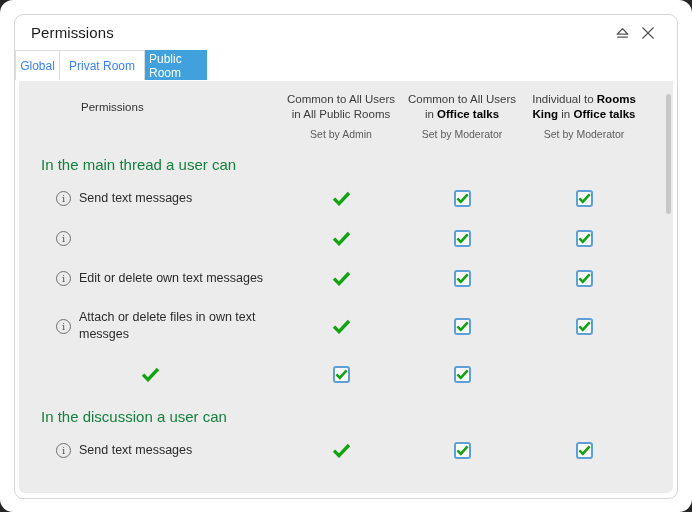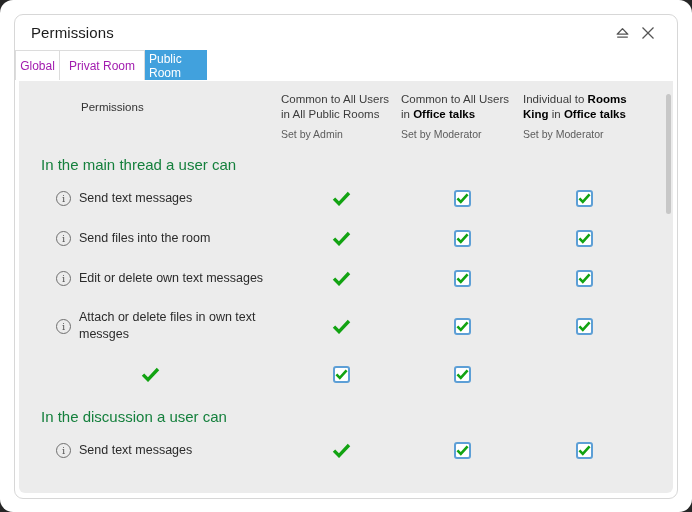--- a/index.html
+++ b/index.html
@@ -42,21 +42,21 @@
     cursor:pointer; color:#555;
   }
   .tb-btn + .tb-btn { margin-left:4px; }
   
   .tabbar {
     display:flex; align-items:stretch;
     height:30px; flex:0 0 auto;
   }
   .tab {
     display:flex; align-items:center; justify-content:center;
-    font-size:12px; color:#a21caf;
+    font-size:12px; color:#3b82f6;
     background:#fff;
     border-top:1px solid #dcdcdc;
     border-right:1px solid #dcdcdc;
     cursor:pointer;
     padding:0 4px;
   }
   .tab:first-child { border-left:1px solid #dcdcdc; }
   .tab.active {
     background:#41a1dd; color:#fff;
     border-color:#41a1dd;
@@ -74,21 +74,21 @@
   .grid-row {
     display:grid;
     grid-template-columns:262px 120px 122px 122px;
     align-items:center;
   }
   .table-header { padding-top:11px; align-items:start; }
   .col1-head {
     font-size:11.5px; color:#333;
     padding-left:62px; padding-top:9px;
   }
-  .col-head { text-align:left; font-size:11.5px; color:#3c3c3c; line-height:15px; }
+  .col-head { text-align:center; font-size:11.5px; color:#3c3c3c; line-height:15px; }
   .col-head b { color:#000; }
   .set-by { font-size:10.5px; color:#5c5c5c; margin-top:5px; }
   .section-title {
     font-size:15px; color:#15803d;
     margin:14px 0 0 22px;
     height:22px;
   }
   .perm-row { min-height:40px; }
   .perm-row.tall { min-height:56px; }
   .label-cell {
@@ -195,21 +195,20 @@
               <span class="checkbox">
                 <svg width="13" height="11" viewBox="0 0 13 11">
                   <path d="M1.4 5.4 L4.8 8.8 L11.6 1.4" fill="none" stroke="#12a312" stroke-width="2.6"></path>
                 </svg>
               </span>
             </div>
           </div>
           <div class="grid-row perm-row">
             <div class="label-cell">
               <span class="info-icon">i</span>
-              <span class="row-label">Send files into the room</span>
             </div>
             <div class="cell">
               <svg width="19" height="15" viewBox="0 0 19 15">
                 <path d="M2 7.6 L7 12.6 L17 2" fill="none" stroke="#12a312" stroke-width="3.4"></path>
               </svg>
             </div>
             <div class="cell">
               <span class="checkbox">
                 <svg width="13" height="11" viewBox="0 0 13 11">
                   <path d="M1.4 5.4 L4.8 8.8 L11.6 1.4" fill="none" stroke="#12a312" stroke-width="2.6"></path>

